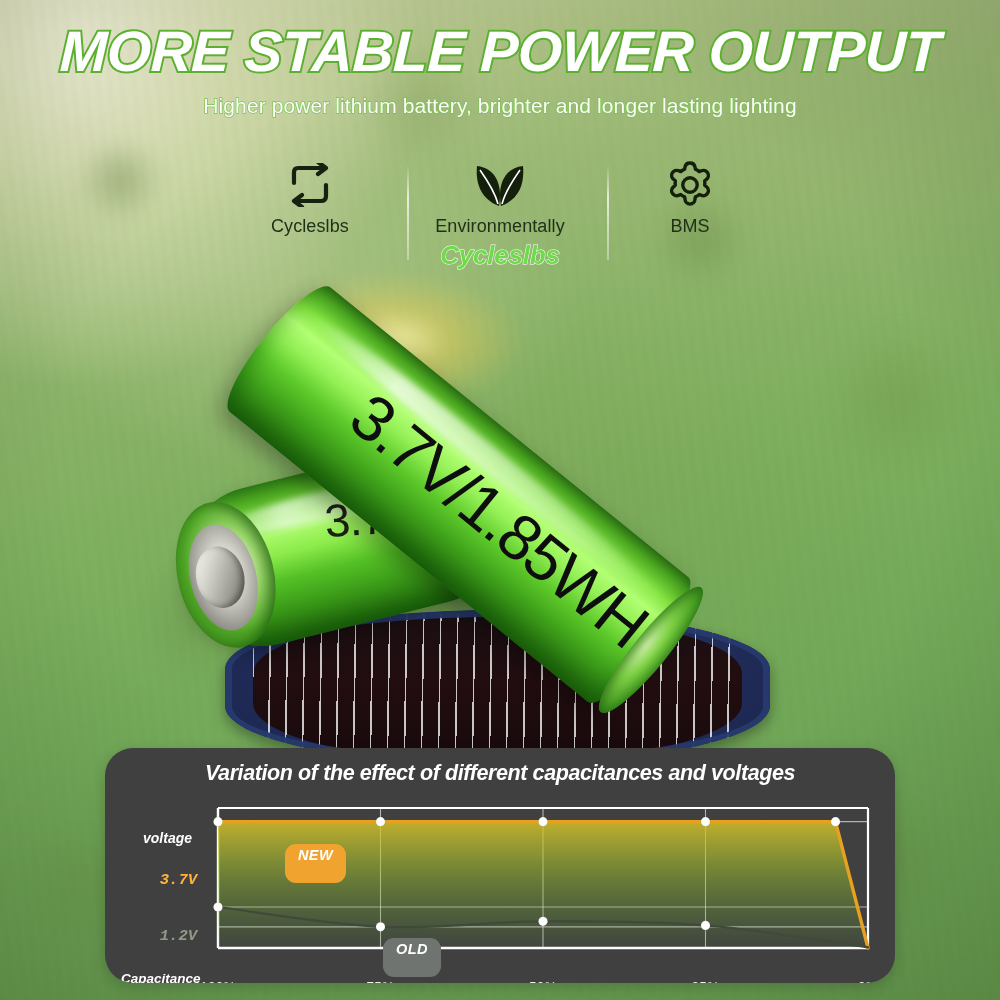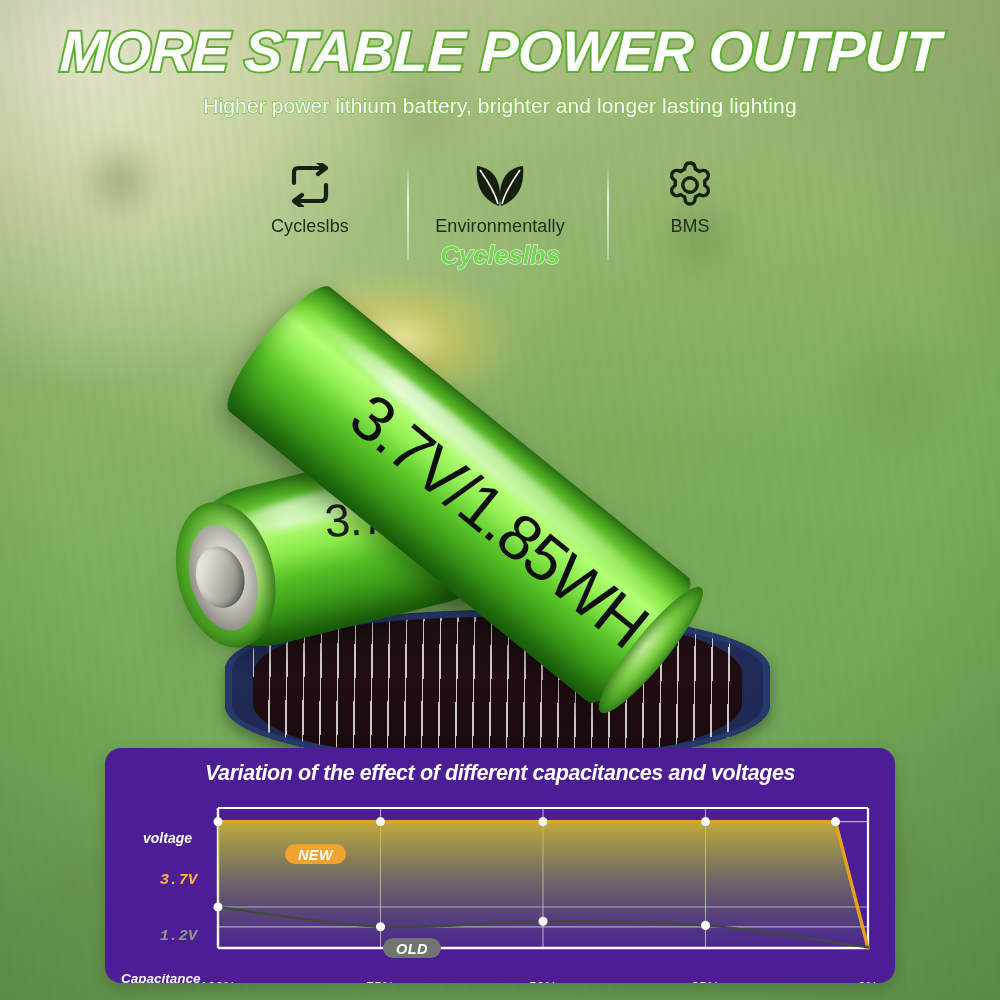--- a/index.html
+++ b/index.html
@@ -237,22 +237,22 @@
     position:absolute; left:118px; top:38px;
     font-size:64px; font-weight:500; color:#0e0e0e;
     letter-spacing:-2px;
     white-space:nowrap;
   }
 
   
   .chart-panel{
     position:absolute; left:105px; top:748px;
     width:790px; height:235px;
-    background:#4c1d95;
-    border-radius:16px;
+    background:#404040;
+    border-radius:28px;
     box-shadow:0 4px 14px rgba(0,0,0,.18);
     overflow:hidden;
   }
   .chart-title{
     margin-top:13px;
     text-align:center;
     color:#ffffff;
     font-size:21.5px;
     font-weight:bold;
     font-style:italic;
@@ -279,21 +279,21 @@
     position:absolute;
     color:#eaf7e0;
     font-size:13.5px;
     font-weight:500;
     transform:translateX(-50%);
     top:193px;
     letter-spacing:.3px;
   }
   .badge{
     position:absolute;
-    padding:3px 13px 0;
+    padding:3px 13px 19px;
     border-radius:11px;
     color:#fff;
     font-size:14.5px;
     font-weight:bold;
     font-style:italic;
     letter-spacing:.4px;
     line-height:1.15;
   }
   .badge.new{ background:#f0a32e; left:180px; top:58px; }
   .badge.old{ background:#6f7470; left:278px; top:152px; }

